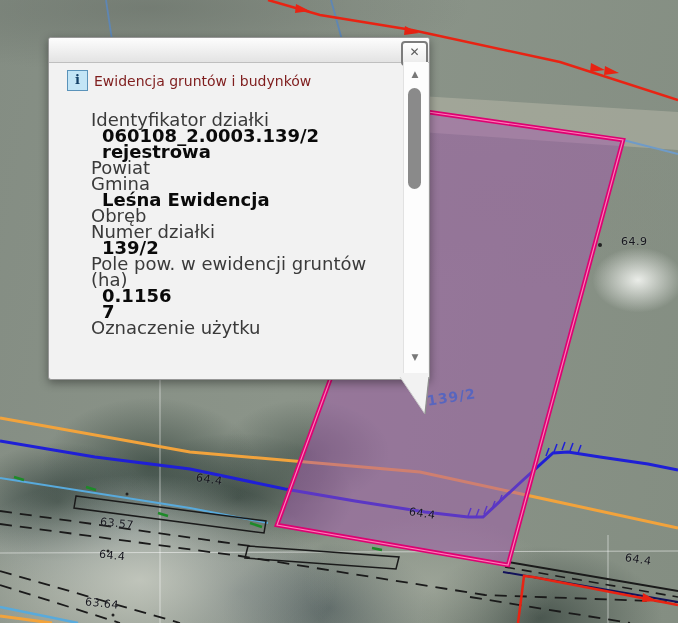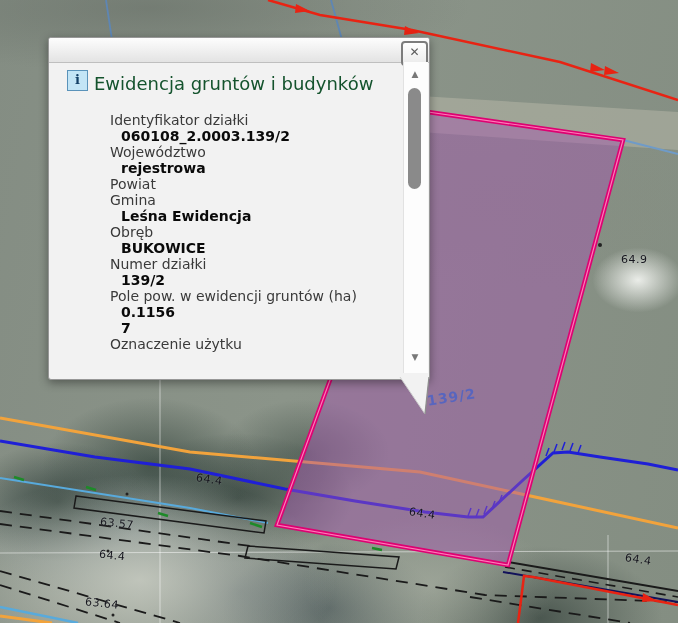--- a/index.html
+++ b/index.html
@@ -34,23 +34,23 @@
          background:#f2f2f2;border:1px solid #979797;border-radius:3px;
          box-shadow:0 3px 10px rgba(0,0,0,.38);overflow:hidden;}
   .popup-header{position:absolute;left:0;top:0;right:0;height:24px;
          background:linear-gradient(#fdfdfd,#e3e3e3);border-bottom:1px solid #bfbfbf;}
   .close-btn{position:absolute;left:352px;top:3px;width:23px;height:21px;
          border:2px solid #7c7c7c;border-radius:4px;background:linear-gradient(#fefefe,#ebebeb);
          color:#5a5a5a;font-size:12px;line-height:18px;text-align:center;cursor:pointer;}
   .info-icon{position:absolute;left:18px;top:32px;width:19px;height:19px;background:#c3e5f6;
          border:1px solid #5a93ba;color:#123f66;font-size:13px;font-weight:bold;
          text-align:center;line-height:18px;font-family:"DejaVu Serif","Liberation Serif",serif;}
-  .popup-title{position:absolute;left:45px;top:35px;font-size:18px;color:#14532d;}
-  .popup-content{position:absolute;left:61px;top:74px;width:300px;
-         font-size:14px;line-height:16px;color:#3a3a3a;}
+  .popup-title{position:absolute;left:45px;top:35px;font-size:14px;color:#7f1d1d;}
+  .popup-content{position:absolute;left:42px;top:74px;width:300px;
+         font-size:18px;line-height:16px;color:#3a3a3a;}
   .pf-value{font-weight:bold;color:#0a0a0a;margin-left:11px;}
   
   .sb-track{position:absolute;left:354px;top:24px;width:24px;height:311px;
          background:#fdfdfd;border-left:1px solid #e2e2e2;}
   .sb-arrow{position:absolute;left:358px;width:16px;height:12px;font-size:9px;color:#787878;
          text-align:center;line-height:12px;cursor:pointer;}
   .sb-up{top:30px;} .sb-down{top:313px;}
   .sb-thumb{position:absolute;left:359px;top:50px;width:13px;height:101px;
          background:#8a8a8a;border-radius:7px;cursor:grab;}
   
@@ -127,45 +127,43 @@
       <path d="M268,0 L320,15 L412,30 L560,62 L678,100" stroke="#e82313" stroke-width="2.5" fill="none"></path>
       <polygon points="310,11 296,4 295,13" fill="#e82313"></polygon>
       <polygon points="419,33 405,26 404,35" fill="#e82313"></polygon>
       <polygon points="605,70 591,63 590,72" fill="#e82313"></polygon>
       <polygon points="619,73 605,66 604,75" fill="#e82313"></polygon>
       <path d="M518,623 L521,600 L524,576 L533,577 L678,605" stroke="#e82313" stroke-width="2.5" fill="none"></path>
       <polygon points="657,601 643,593 642,602" fill="#e82313"></polygon>
     </g>
   </svg>
 
-  <span class="maplab" style="left:621px;top:253px;">64.9</span>
+  <span class="maplab" style="left:621px;top:235px;">64.9</span>
   <span class="maplab" style="left:100px;top:517px;transform:rotate(6deg);">63.57</span>
   <span class="maplab" style="left:99px;top:549px;transform:rotate(6deg);">64.4</span>
   <span class="maplab" style="left:85px;top:597px;transform:rotate(6deg);">63.64</span>
   <span class="maplab" style="left:196px;top:473px;transform:rotate(9deg);">64.4</span>
   <span class="maplab" style="left:409px;top:507px;transform:rotate(9deg);">64.4</span>
   <span class="maplab" style="left:625px;top:553px;transform:rotate(9deg);">64.4</span>
   <span class="parcel-lab" style="left:427px;top:389px;transform:rotate(-9deg);">139/2</span>
 
   <div class="popup">
     <div class="popup-header"></div>
     <div class="close-btn">✕</div>
     <div class="info-icon">i</div>
     <div class="popup-title">Ewidencja gruntów i budynków</div>
 
     <div class="popup-content">
       <div class="pf-label">Identyfikator działki</div>
       <div class="pf-value">060108_2.0003.139/2</div>
-      <div class="pf-label">Województwo</div>
       <div class="pf-value">rejestrowa</div>
       <div class="pf-label">Powiat</div>
       <div class="pf-label">Gmina</div>
       <div class="pf-value">Leśna Ewidencja</div>
       <div class="pf-label">Obręb</div>
-      <div class="pf-value">BUKOWICE</div>
       <div class="pf-label">Numer działki</div>
       <div class="pf-value">139/2</div>
       <div class="pf-label">Pole pow. w ewidencji gruntów (ha)</div>
       <div class="pf-value">0.1156</div>
       <div class="pf-value">7</div>
       <div class="pf-label">Oznaczenie użytku</div>
     </div>
 
     <div class="sb-track"></div>
     <div class="sb-arrow sb-up">▲</div>

